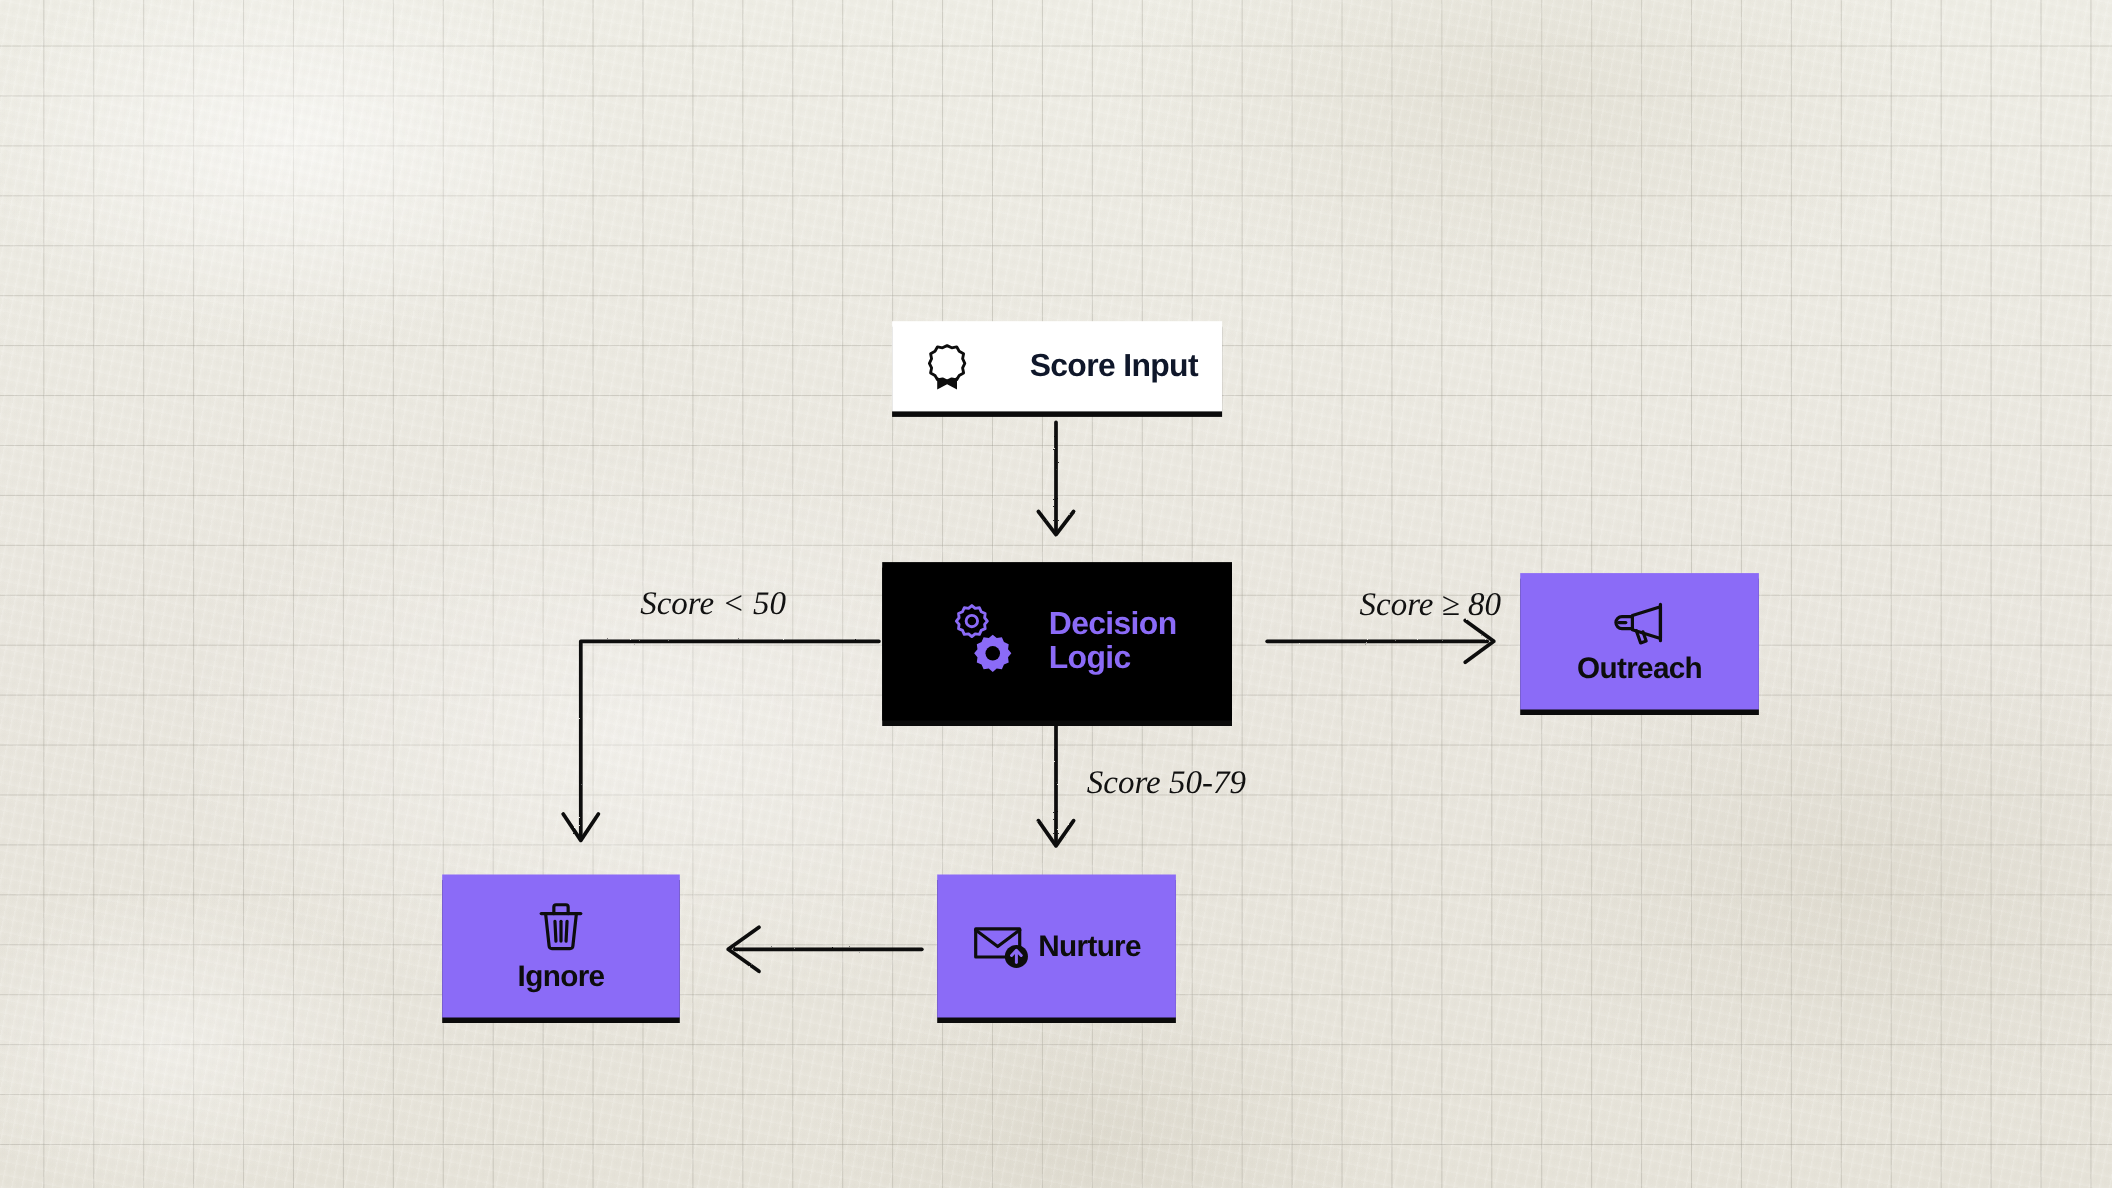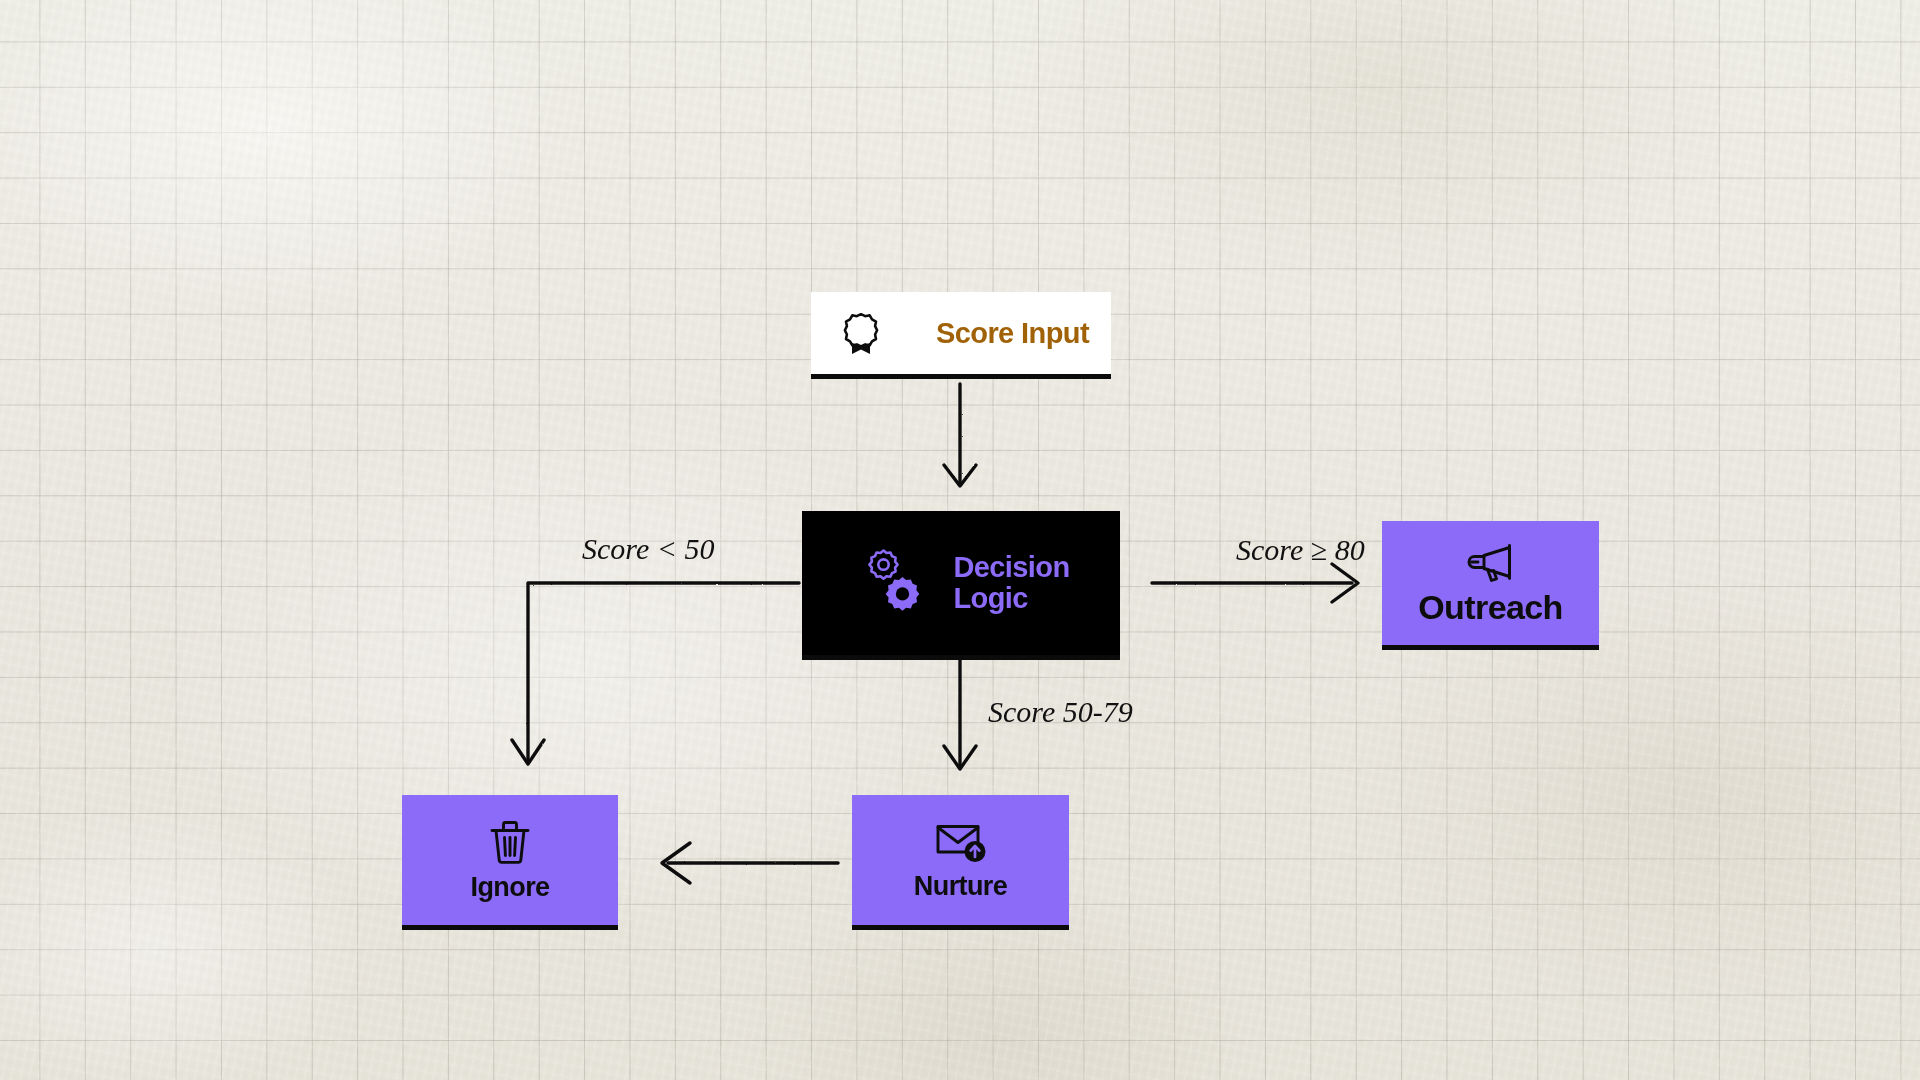--- a/index.html
+++ b/index.html
@@ -101,21 +101,21 @@
 
   
   #node-score-input {
     left: 811px;
     top: 292px;
     width: 300px;
     height: 82px;
     gap: 16px;
     padding-left: 8px;
   }
-  #node-score-input .node-label { font-size: 29px; color: #a16207; margin-left: 39px; }
+  #node-score-input .node-label { font-size: 29px; color: #0f172a; margin-left: 39px; }
 
   
   #node-decision-logic {
     left: 802px;
     top: 511px;
     width: 318px;
     height: 144px;
     gap: 22px;
     padding-left: 7px;
   }
@@ -127,40 +127,40 @@
 
   
   #node-outreach {
     left: 1382px;
     top: 521px;
     width: 217px;
     height: 124px;
     flex-direction: column;
     gap: 6px;
   }
-  #node-outreach .node-label { font-size: 34px; color: #0d0d0d; }
+  #node-outreach .node-label { font-size: 27px; color: #0d0d0d; }
 
   
   #node-ignore {
     left: 402px;
     top: 795px;
     width: 216px;
     height: 130px;
     flex-direction: column;
     gap: 8px;
   }
   #node-ignore .node-label { font-size: 27px; color: #0d0d0d; }
 
   
   #node-nurture {
     left: 852px;
     top: 795px;
     width: 217px;
     height: 130px;
-    flex-direction: column;
+    flex-direction: row;
     gap: 8px;
   }
   #node-nurture .node-label { font-size: 27px; color: #0d0d0d; }
 
   .node-icon { display: block; line-height: 0; }
 
   
   #connector-layer {
     position: absolute;
     inset: 0;

